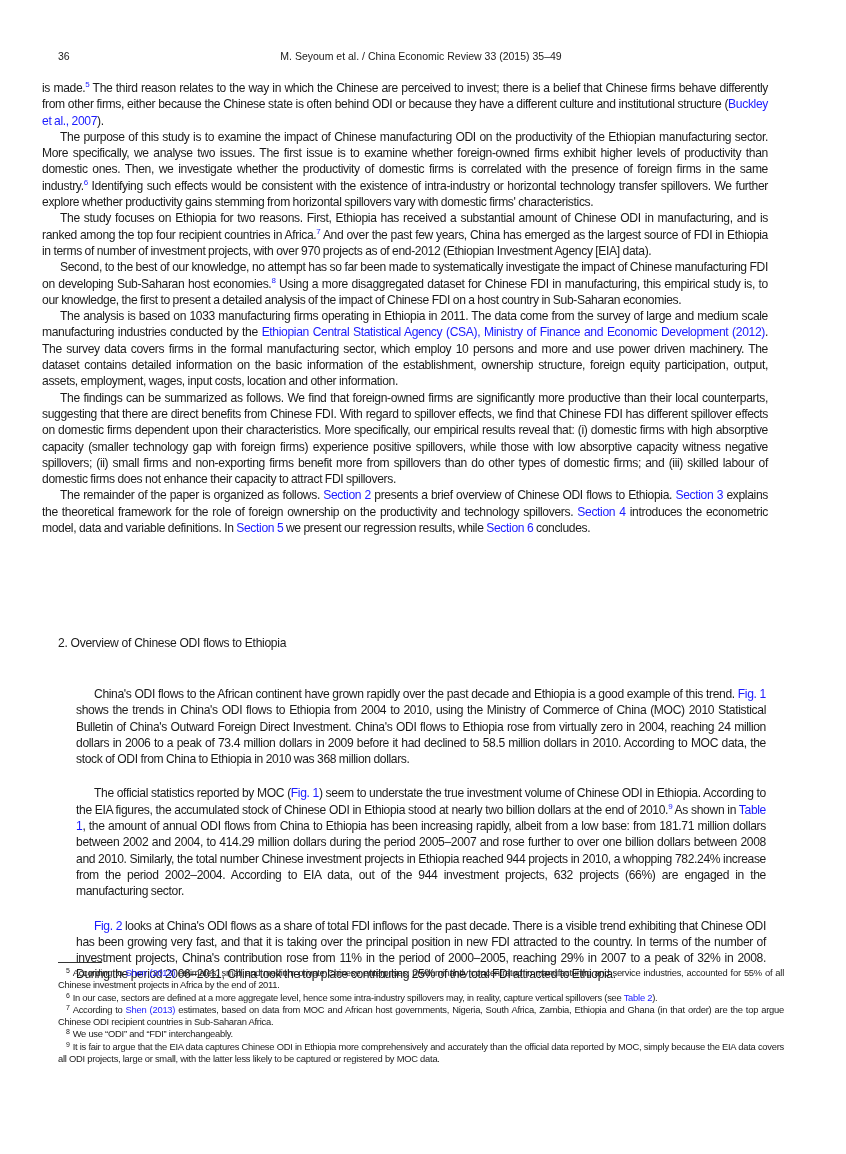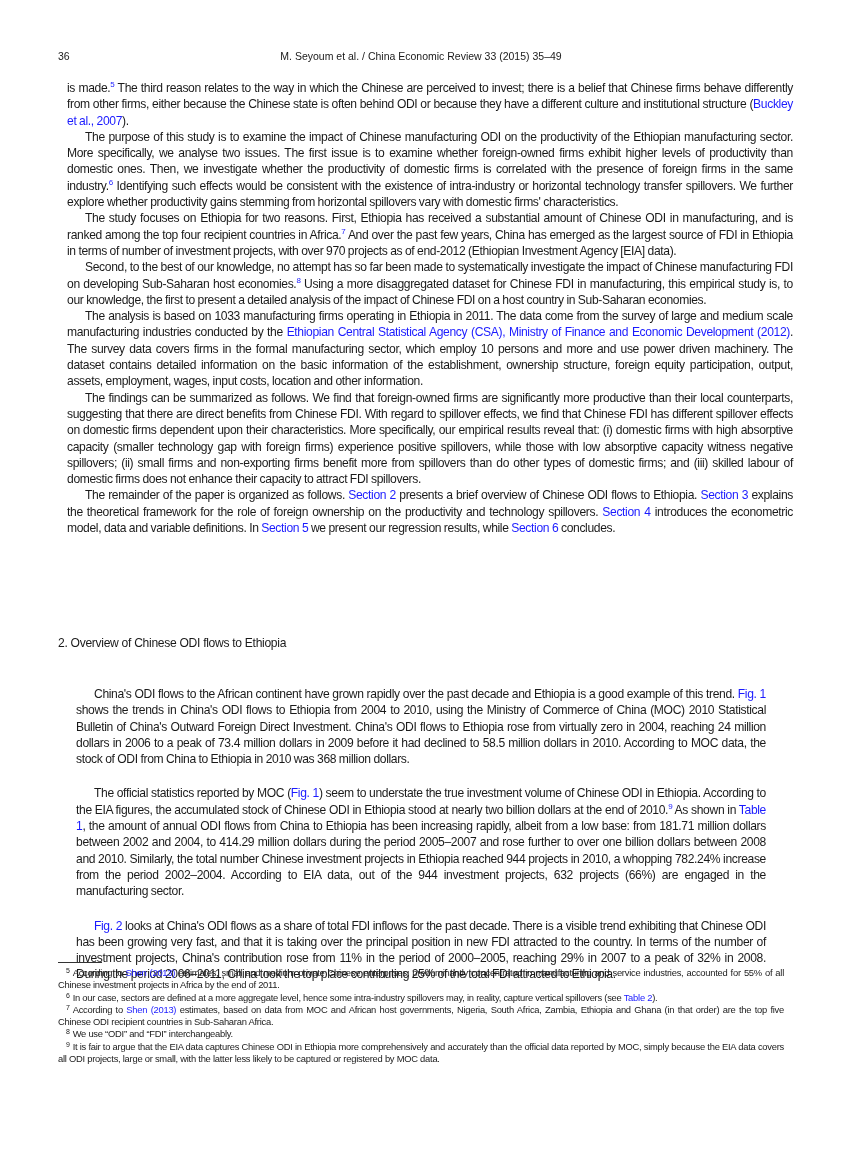--- a/index.html
+++ b/index.html
@@ -29,21 +29,21 @@
       top: 0;
     }
     .journal-ref {
       position: absolute;
       left: 0;
       right: 0;
       text-align: center;
     }
     .body-text {
       position: absolute;
-      left: 67px;
+      left: 42px;
       top: 80px;
       width: 726px;
       font-size: 12.1px;
       line-height: 16.3px;
       text-align: justify;
       letter-spacing: -0.35px;
       word-spacing: -0.3px;
     }
     .body-text p {
       margin: 0;
@@ -149,18 +149,18 @@
   <p><a class="ref">Fig. 2</a><span> looks at China's ODI flows as a share of total FDI inflows for the past decade. There is a visible trend exhibiting that Chinese ODI has been growing very fast, and that it is taking over the principal position in new FDI attracted to the country. In terms of the number of investment projects, China's contribution rose from 11% in the period of 2000–2005, reaching 29% in 2007 to a peak of 32% in 2008. During the period 2006–2011, China took the top place contributing 25% of the total FDI attracted to Ethiopia.</span></p>
 </div>
 
 <div class="footnote-rule"></div>
 
 <div class="footnotes">
   <p><sup>5</sup><span>According to </span><a class="ref">Shen (2013)</a><span> estimates, small and medium private Chinese enterprises, predominantly concentrated in manufacturing and service industries, accounted for 55% of all Chinese investment projects in Africa by the end of 2011.</span></p>
 
   <p><sup>6</sup><span>In our case, sectors are defined at a more aggregate level, hence some intra-industry spillovers may, in reality, capture vertical spillovers (see </span><a class="ref">Table 2</a><span>).</span></p>
 
-  <p><sup>7</sup><span>According to </span><a class="ref">Shen (2013)</a><span> estimates, based on data from MOC and African host governments, Nigeria, South Africa, Zambia, Ethiopia and Ghana (in that order) are the top five Chinese ODI recipient countries in Sub-Saharan Africa.</span></p>
+  <p><sup>7</sup><span>According to </span><a class="ref">Shen (2013)</a><span> estimates, based on data from MOC and African host governments, Nigeria, South Africa, Zambia, Ethiopia and Ghana (in that order) are the top argue Chinese ODI recipient countries in Sub-Saharan Africa.</span></p>
 
   <p><sup>8</sup><span>We use “ODI” and “FDI” interchangeably.</span></p>
 
   <p><sup>9</sup><span>It is fair to argue that the EIA data captures Chinese ODI in Ethiopia more comprehensively and accurately than the official data reported by MOC, simply because the EIA data covers all ODI projects, large or small, with the latter less likely to be captured or registered by MOC data.</span></p>
 </div>
 
 </body></html>

